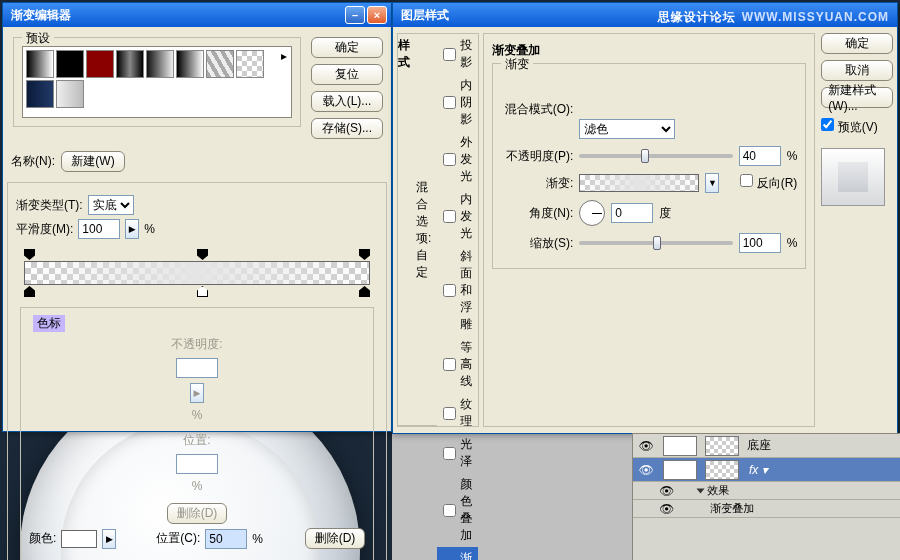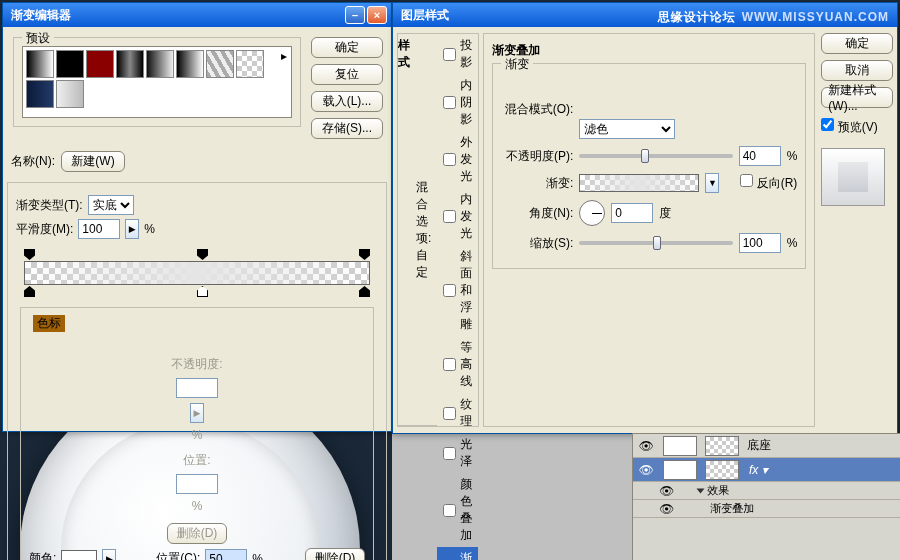--- a/index.html
+++ b/index.html
@@ -40,21 +40,21 @@
 .stop.b { bottom:0; clip-path: polygon(50% 0,100% 40%,100% 100%,0 100%,0 40%); }
 .gradbar { height:24px; border:1px solid #666; background:
   repeating-conic-gradient(#ccc 0 25%, #fff 0 50%) 0 0/12px 12px,
   linear-gradient(90deg, rgba(255,255,255,0) 0%, #fff 50%, rgba(255,255,255,0) 100%);
   background-blend-mode: normal; }
 .gradbar.overlay { background:
   linear-gradient(90deg, transparent 0%, #e5e5e5 50%, transparent 100%),
   repeating-conic-gradient(#ccc 0 25%, #fff 0 50%) 0 0/12px 12px; }
 
 .stopsgroup { border:1px solid #c0beb0; padding:8px; margin:4px; }
-.stopsgroup .title { margin:-14px 0 20px 4px; background:#a16207; display:inline-block; padding:0 4px; }
+.stopsgroup .title { margin:-14px 0 0 4px; background:#c4b5fd; display:inline-block; padding:0 4px; }
 .disabled { color:#9a988c;flex-direction:column; }
 .colorwell { width:36px; height:18px; border:1px solid #666; background:#fff; display:inline-block; cursor:pointer; }
 
 
 #ls { left:392px; top:2px; width:506px; height:432px; }
 .ls-body { display:flex; height:calc(100% - 24px); }
 .styles-list { border:1px solid #c0beb0; margin:6px 4px; width:100px; display:flex; flex-direction:row; }
 .styles-list .hdr { background:#ece9d8; text-align:center; border-bottom:1px solid #c0beb0; padding:3px 0; font-weight:bold; }
 .style-item { display:flex; align-items:center; gap:4px; padding:3px 6px; cursor:pointer; }
 .style-item input { margin:0; }

